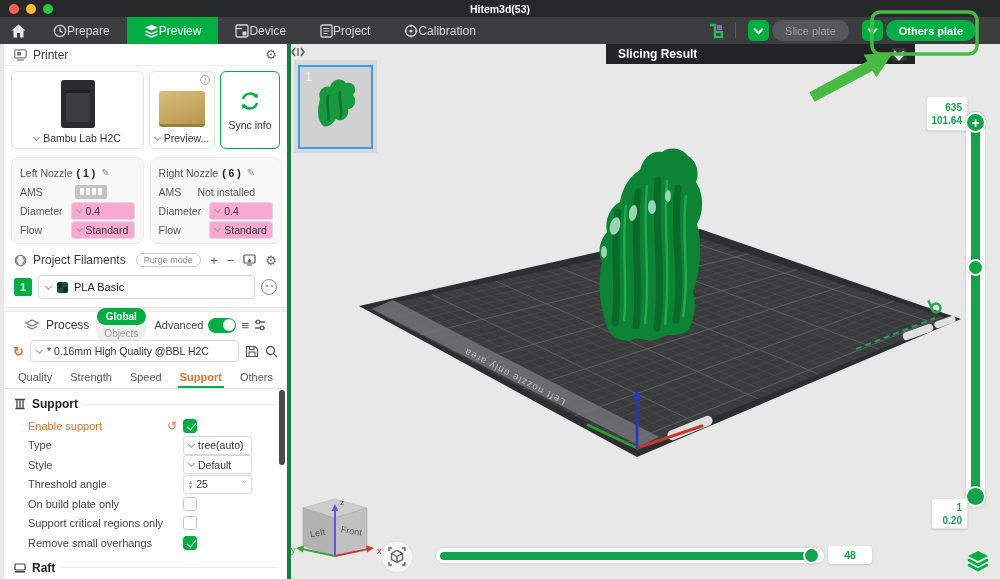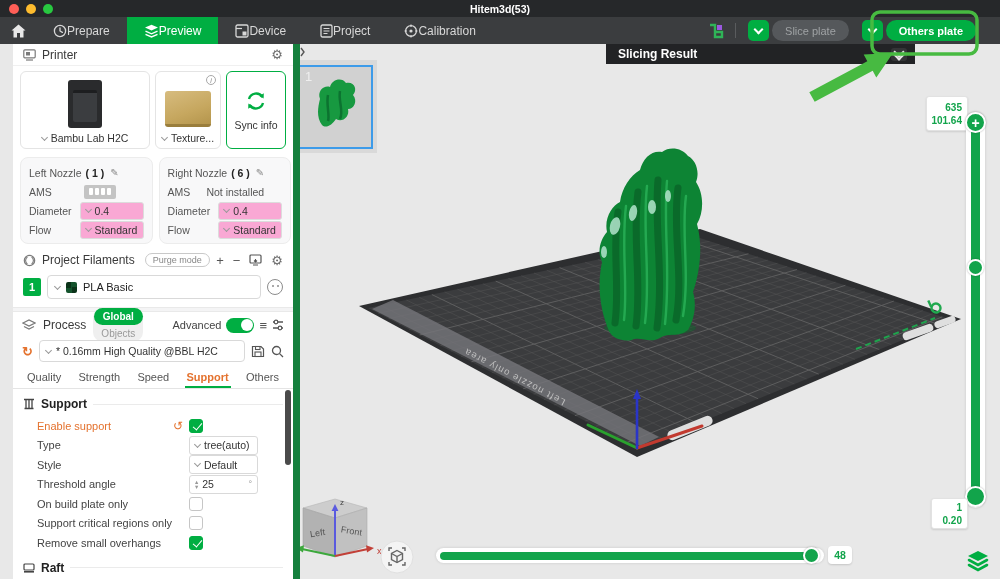--- a/index.html
+++ b/index.html
@@ -25,22 +25,22 @@
   .nav-right{margin-left:auto;display:flex;align-items:center;padding-right:24px;}
   .arrange-btn{width:18px;height:18px;display:flex;align-items:center;justify-content:center;margin-right:10px;}
   .vsep{width:1px;height:15px;background:#5A5C5E;margin-right:12px;}
   .dd-btn{width:21px;height:21px;border-radius:5px;background:#00AE42;display:flex;align-items:center;justify-content:center;flex:0 0 auto;}
   .chev{width:7px;height:7px;border-left:2px solid #FFF;border-bottom:2px solid #FFF;transform:rotate(-45deg);margin-top:-3px;}
   .pill{height:21px;border-radius:11px;display:flex;align-items:center;justify-content:center;font-size:11px;padding:0 13px;margin-left:3px;}
   .pill.slice{background:#55585B;color:#9FA2A4;margin-right:13px;}
   .pill.print{background:#00AE42;color:#FFF;font-weight:bold;}
 
   
-  .left-panel{position:absolute;left:13px;top:44px;width:287px;height:535px;background:#FFF;
-    border-right:7px solid #15803d;z-index:5;overflow:hidden;}
+  .left-panel{position:absolute;left:4px;top:44px;width:287px;height:535px;background:#FFF;
+    border-right:4px solid #15803d;z-index:5;overflow:hidden;}
   .panel-head{height:22px;display:flex;align-items:center;padding:0 10px;gap:6px;
     border-bottom:1px solid #F0F0F0;font-size:12px;color:#3A3A3A;}
   .panel-head .sp{flex:1;}
   .gear{color:#6E6E6E;font-size:13px;line-height:1;}
   .cards{display:flex;gap:5px;padding:5px 7px 5px;}
   .card{border:1px solid #E4E4E4;border-radius:6px;background:#FFF;display:flex;flex-direction:column;
     align-items:center;justify-content:flex-end;padding:4px 20px;}
   .card.printer{width:136px;height:78px;}
   .card.plate{width:66px;height:78px;position:relative;}
   .card.sync{width:60px;height:78px;border:1.4px solid #00AE42;justify-content:center;gap:7px;}
@@ -80,21 +80,21 @@
   .fila-sel{flex:1;height:24px;border:1px solid #D9D9D9;border-radius:4px;display:flex;align-items:center;
     gap:6px;padding:0 7px;font-size:11px;color:#222;background:#FFF;}
   .chip{width:11px;height:11px;border-radius:2px;
     background:conic-gradient(#14532D 0 90deg,#0B3319 90deg 180deg,#14532D 180deg 270deg,#0B3319 270deg);}
   .fila-menu{width:16px;height:16px;border:1.3px solid #8C8C8C;border-radius:50%;position:relative;}
   .fila-menu::after{content:"";position:absolute;left:3.5px;top:5px;width:2px;height:2px;border-radius:50%;
     background:#8C8C8C;box-shadow:5px 0 0 #8C8C8C;}
 
   .divider{height:5px;background:#F4F4F5;border-top:1px solid #E9E9E9;border-bottom:1px solid #E9E9E9;}
 
-  .proc-row{height:26px;display:flex;align-items:center;gap:7px;padding:0 9px;font-size:12px;color:#3A3A3A;}
+  .proc-row{height:26px;display:flex;align-items:center;gap:7px;padding:0 21px;font-size:12px;color:#3A3A3A;}
   .scope{display:flex;background:#EFEFEF;border-radius:10px;font-size:10px;align-items:center;flex-direction:column;}
   .scope .g{background:#00AE42;color:#FFF;font-weight:bold;padding:3px 9px;border-radius:10px;}
   .scope .o{color:#999;padding:3px 8px;}
   .adv{margin-left:auto;font-size:11px;color:#444;display:flex;align-items:center;gap:5px;}
   .tog{width:28px;height:15px;background:#00AE42;border-radius:8px;position:relative;}
   .tog::after{content:"";position:absolute;right:1.5px;top:1.5px;width:12px;height:12px;background:#FFF;border-radius:50%;}
   .mini-ic{color:#555;font-size:13px;line-height:1;}
 
   .preset-row{display:flex;align-items:center;gap:6px;padding:2px 9px 4px;}
   .reset-ic{color:#E4722E;font-size:13px;font-weight:bold;line-height:1;}
@@ -157,21 +157,21 @@
     box-shadow:0 1px 2px rgba(0,0,0,.12);display:flex;flex-direction:column;align-items:flex-end;
     justify-content:center;padding:2px 5px;color:#12A44B;font-size:10px;font-weight:bold;line-height:1.3;}
   .vlabel.top{left:926px;top:96px;width:42px;height:35px;}
   .vlabel.bot{left:931px;top:498px;width:37px;height:31px;}
 
   .hslider{position:absolute;left:436px;top:548px;width:388px;height:15px;background:#FFF;border-radius:8px;
     z-index:3;box-shadow:0 0 3px rgba(0,0,0,.15);}
   .hfill{position:absolute;left:4px;top:3.5px;width:372px;height:8px;background:#12A44B;border-radius:4px;}
   .hhandle{position:absolute;left:367px;top:-1px;width:17px;height:17px;border-radius:50%;background:#12A44B;
     border:2px solid #FFF;box-shadow:0 0 2px rgba(0,0,0,.3);}
-  .hvalue{position:absolute;left:828px;top:546px;width:24px;height:18px;background:#FFF;border-radius:4px;
+  .hvalue{position:absolute;left:828px;top:546px;width:44px;height:18px;background:#FFF;border-radius:4px;
     z-index:3;box-shadow:0 1px 2px rgba(0,0,0,.15);display:flex;align-items:center;justify-content:center;
     color:#12A44B;font-size:10.5px;font-weight:bold;}
 
   #annotation{position:absolute;left:0;top:0;width:1000px;height:579px;z-index:9;pointer-events:none;}
 </style>
 </head>
 <body>
 
 <div id="app">
 
@@ -413,21 +413,21 @@
         <div class="card-label">
             <span class="chev-s"></span>
           <span>Bambu Lab H2C</span>
           </div>
       </div>
       <div class="card plate">
         <span class="info-badge">i</span>
         <div class="plate-img"></div>
         <div class="card-label">
             <span class="chev-s"></span>
-          <span>Texture...</span>
+          <span>Preview...</span>
           </div>
       </div>
       <div class="card sync">
         <svg width="22" height="22" viewBox="0 0 22 22">
           <path d="M4 9 A7.4 7.4 0 0 1 17.4 7" fill="none" stroke="#00AE42" stroke-width="2.4"></path>
           <polygon points="18.8,3.2 18.6,8.6 14.4,6.0" fill="#00AE42"></polygon>
           <path d="M18 13 A7.4 7.4 0 0 1 4.6 15" fill="none" stroke="#00AE42" stroke-width="2.4"></path>
           <polygon points="3.2,18.8 3.4,13.4 7.6,16.0" fill="#00AE42"></polygon>
         </svg>
         <div class="card-label">

